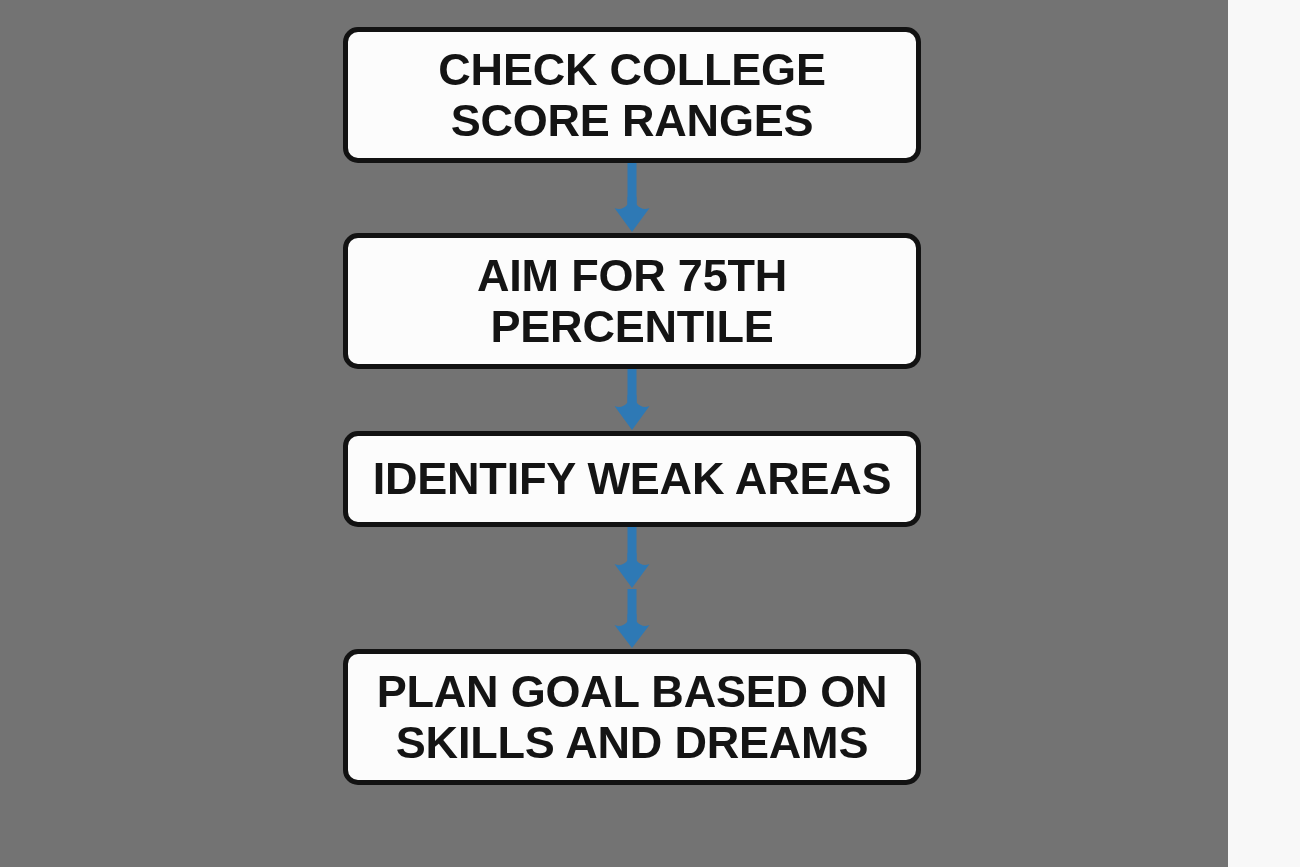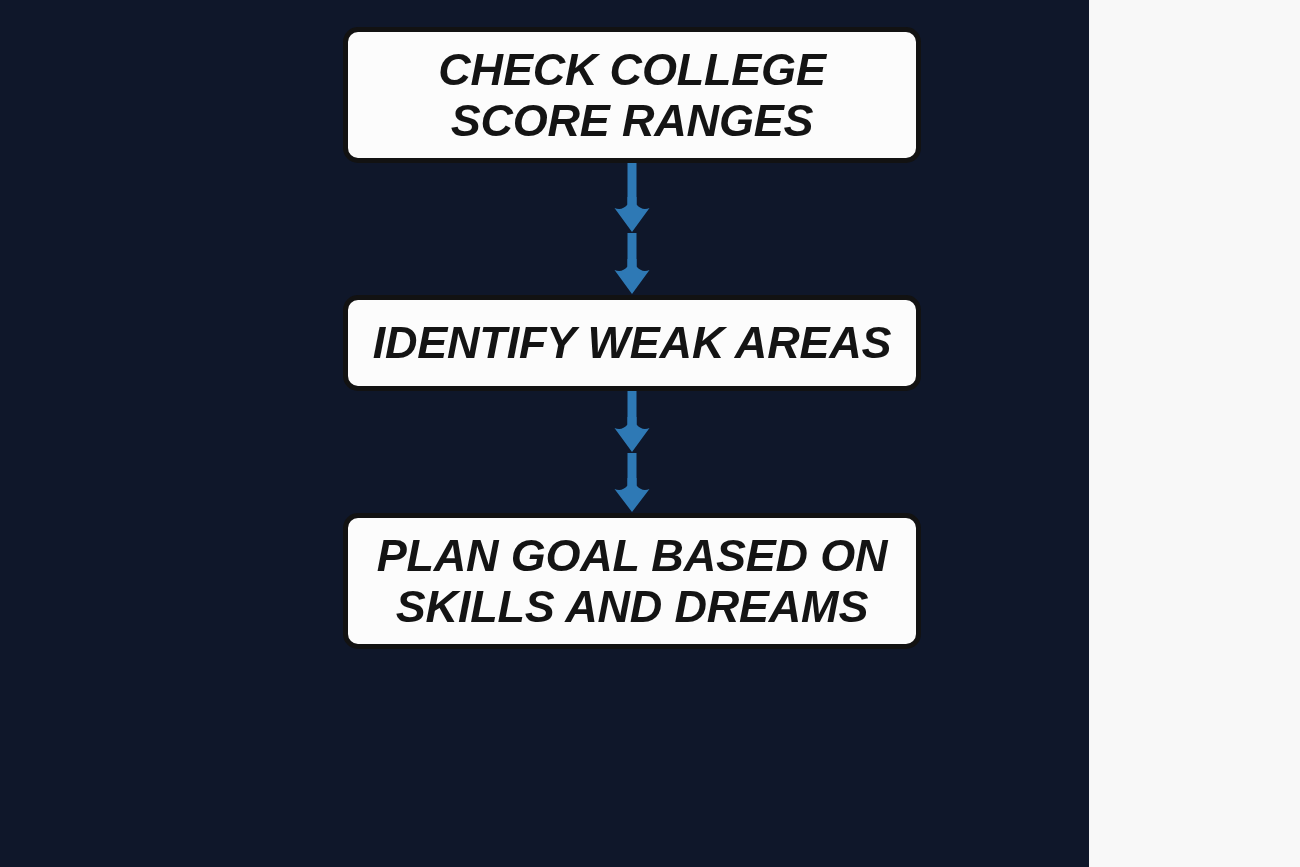--- a/index.html
+++ b/index.html
@@ -9,24 +9,23 @@
   body {
     width: 1300px;
     height: 867px;
     background: #f8f8f8;
     font-family: "Liberation Sans", sans-serif;
     overflow: hidden;
   }
 
   #flowchart {
     position: relative;
-    width: 1089px;
+    width: 1228px;
     height: 867px;
-    background: #0f172a;
-    font-style: italic;
+    background: #737373;
   }
 
   .chart-column {
     position: absolute;
     left: 343px;
     top: 0;
     width: 578px;
     height: 867px;
     display: flex;
     flex-direction: column;
@@ -92,20 +91,24 @@
 SCORE RANGES</span>
     </div>
 
     <div class="connector gap-1">
       <svg width="44" height="70" viewBox="0 0 44 70">
         <rect x="17.5" y="0" width="9" height="44" fill="#2E79B5"></rect>
         <path d="M 22 69 L 4.5 45 Q 12 48 17.5 41.5 L 17.5 34 L 26.5 34 L 26.5 41.5 Q 32 48 39.5 45 Z" fill="#2E79B5"></path>
       </svg>
     </div>
 
+    <div class="node two-line">
+      <span class="node-label">AIM FOR 75TH
+PERCENTILE</span>
+    </div>
 
     <div class="connector gap-2">
       <svg width="44" height="62" viewBox="0 0 44 62">
         <rect x="17.5" y="0" width="9" height="37" fill="#2E79B5"></rect>
         <path d="M 22 61 L 4.5 37 Q 12 40 17.5 33.5 L 17.5 26 L 26.5 26 L 26.5 33.5 Q 32 40 39.5 37 Z" fill="#2E79B5"></path>
       </svg>
     </div>
 
     <div class="node one-line">
       <span class="node-label">IDENTIFY WEAK AREAS</span>

